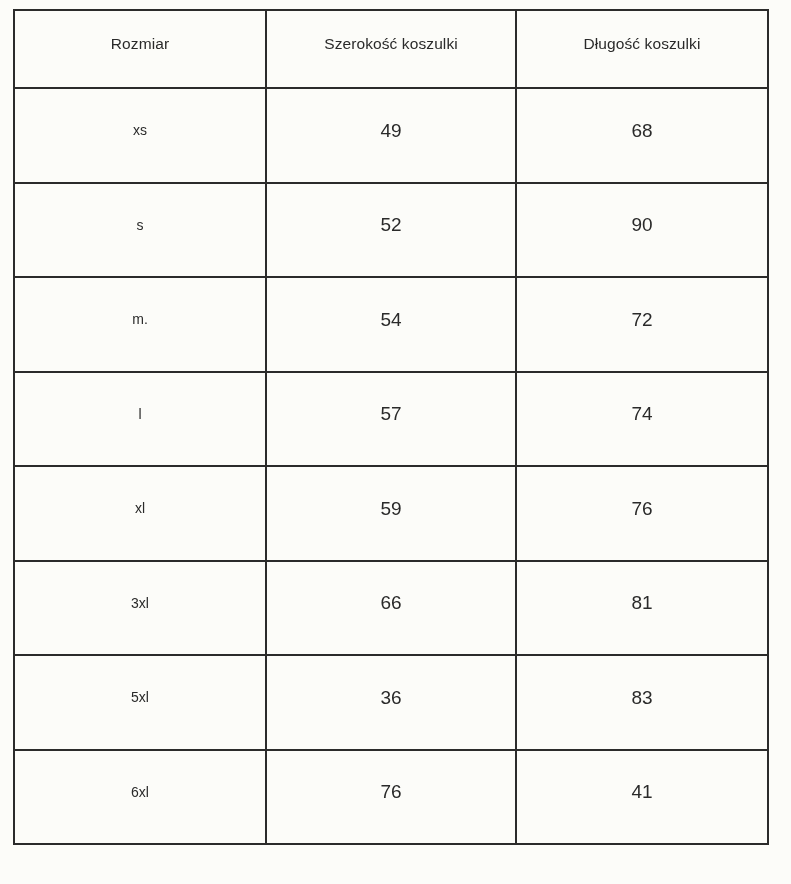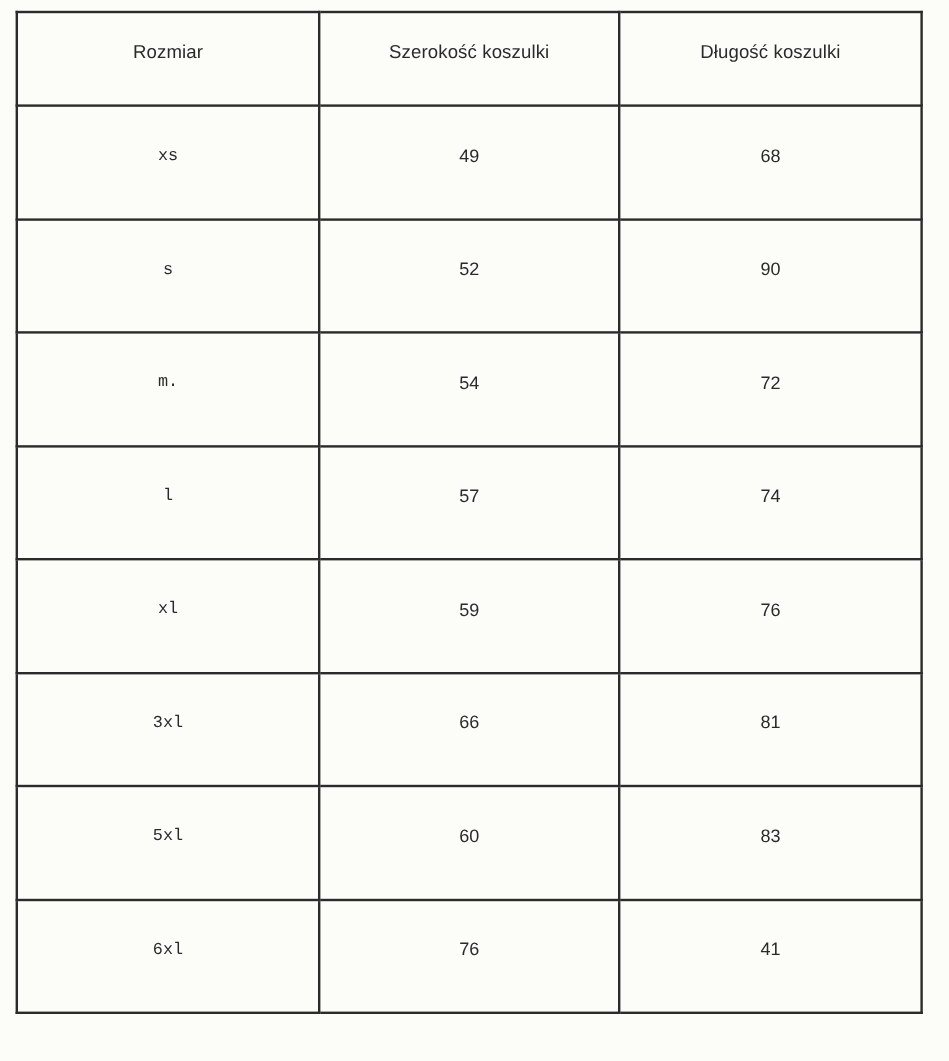--- a/index.html
+++ b/index.html
@@ -57,26 +57,25 @@
     position: relative;
     top: -5px;
   }
 
   .size-table thead th {
     font-size: 15.5px;
     letter-spacing: 0.1px;
   }
 
   .size-table tbody td {
-    font-size: 15px;
+    font-size: 19px;
   }
 
   .size-table tbody td.size-cell {
     font-size: 14px;
-    font-family: Liberation Mono, monospace;
   }
 </style>
 </head>
 <body>
 
 <div class="page">
   <table class="size-table">
     <colgroup>
       <col class="col-size">
       <col class="col-width">
@@ -160,21 +159,21 @@
           </td>
         <td>
             <span class="cell-inner">81</span>
           </td>
       </tr>
       <tr>
         <td class="size-cell">
             <span class="cell-inner">5xl</span>
           </td>
         <td>
-            <span class="cell-inner">60</span>
+            <span class="cell-inner">36</span>
           </td>
         <td>
             <span class="cell-inner">83</span>
           </td>
       </tr>
       <tr>
         <td class="size-cell">
             <span class="cell-inner">6xl</span>
           </td>
         <td>

